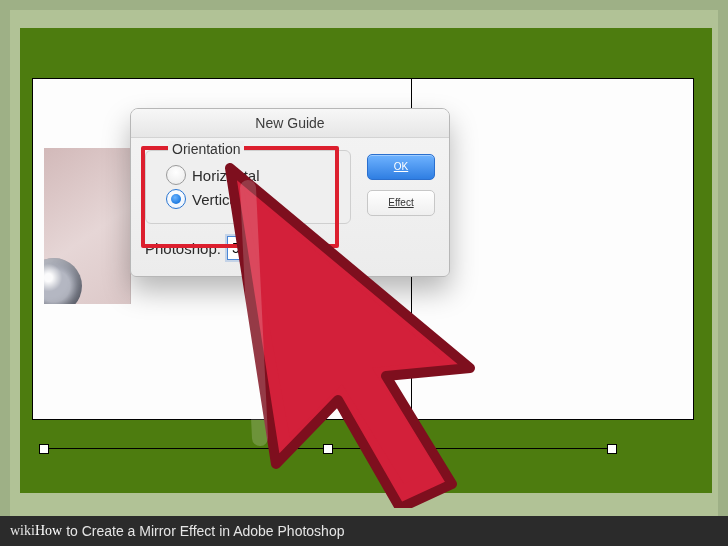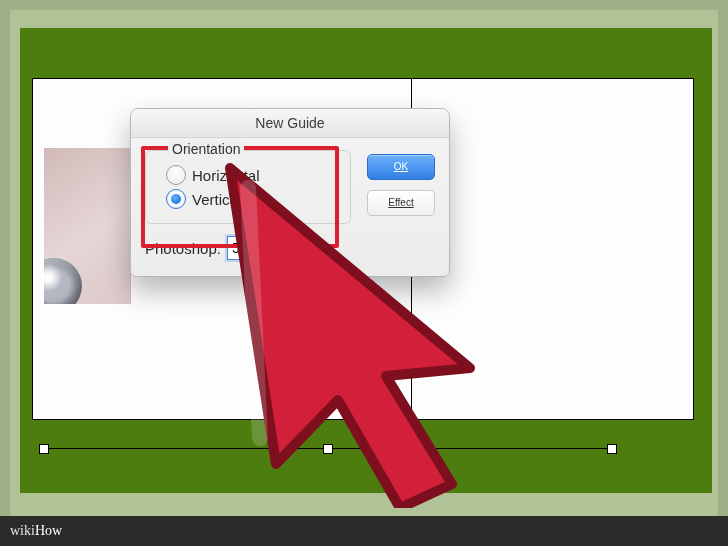--- a/index.html
+++ b/index.html
@@ -338,13 +338,14 @@
                Z" fill="#d3203a"></path>
       <path d="M 58 40 L 70 290" stroke="rgba(255,255,255,.18)" stroke-width="16" stroke-linecap="round"></path>
     </svg>
 
   </div>
 </div>
 
 <div class="footer">
   <span class="wiki">wiki</span>
     <span class="wiki how">How</span>
+  <span class="title-text"> to Create a Mirror Effect in Adobe Photoshop</span>
 </div>
 
 </body></html>

